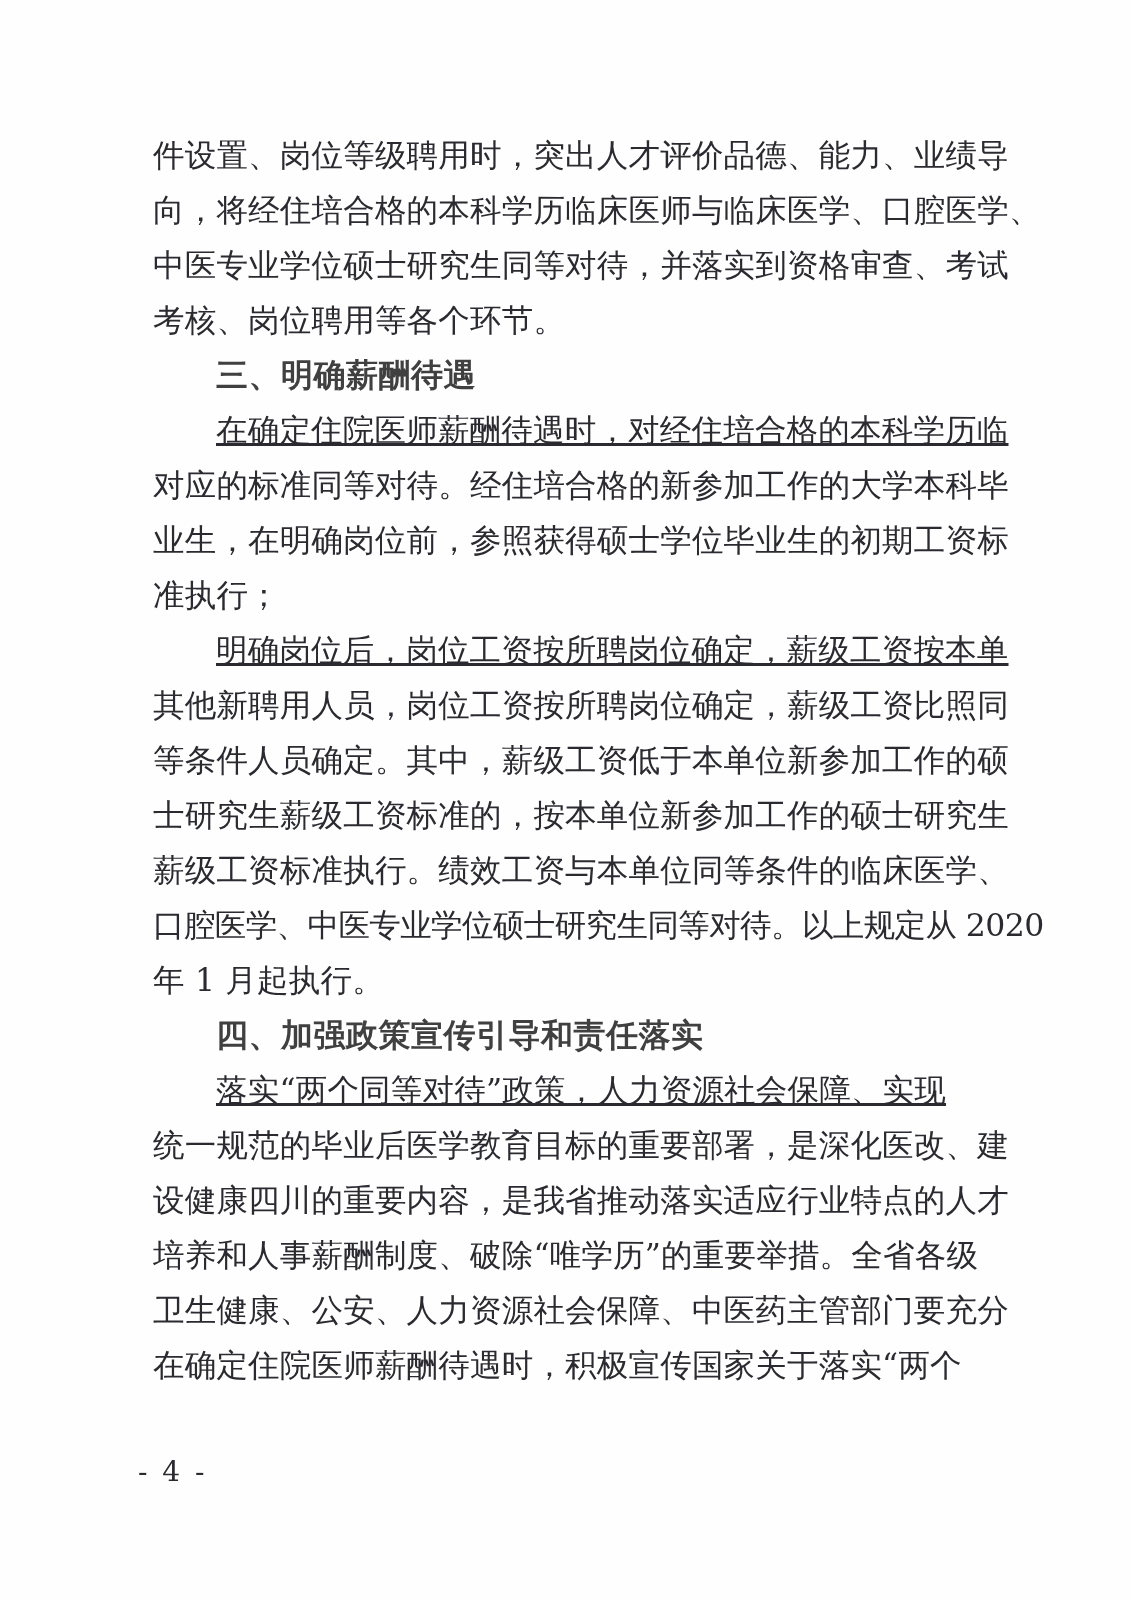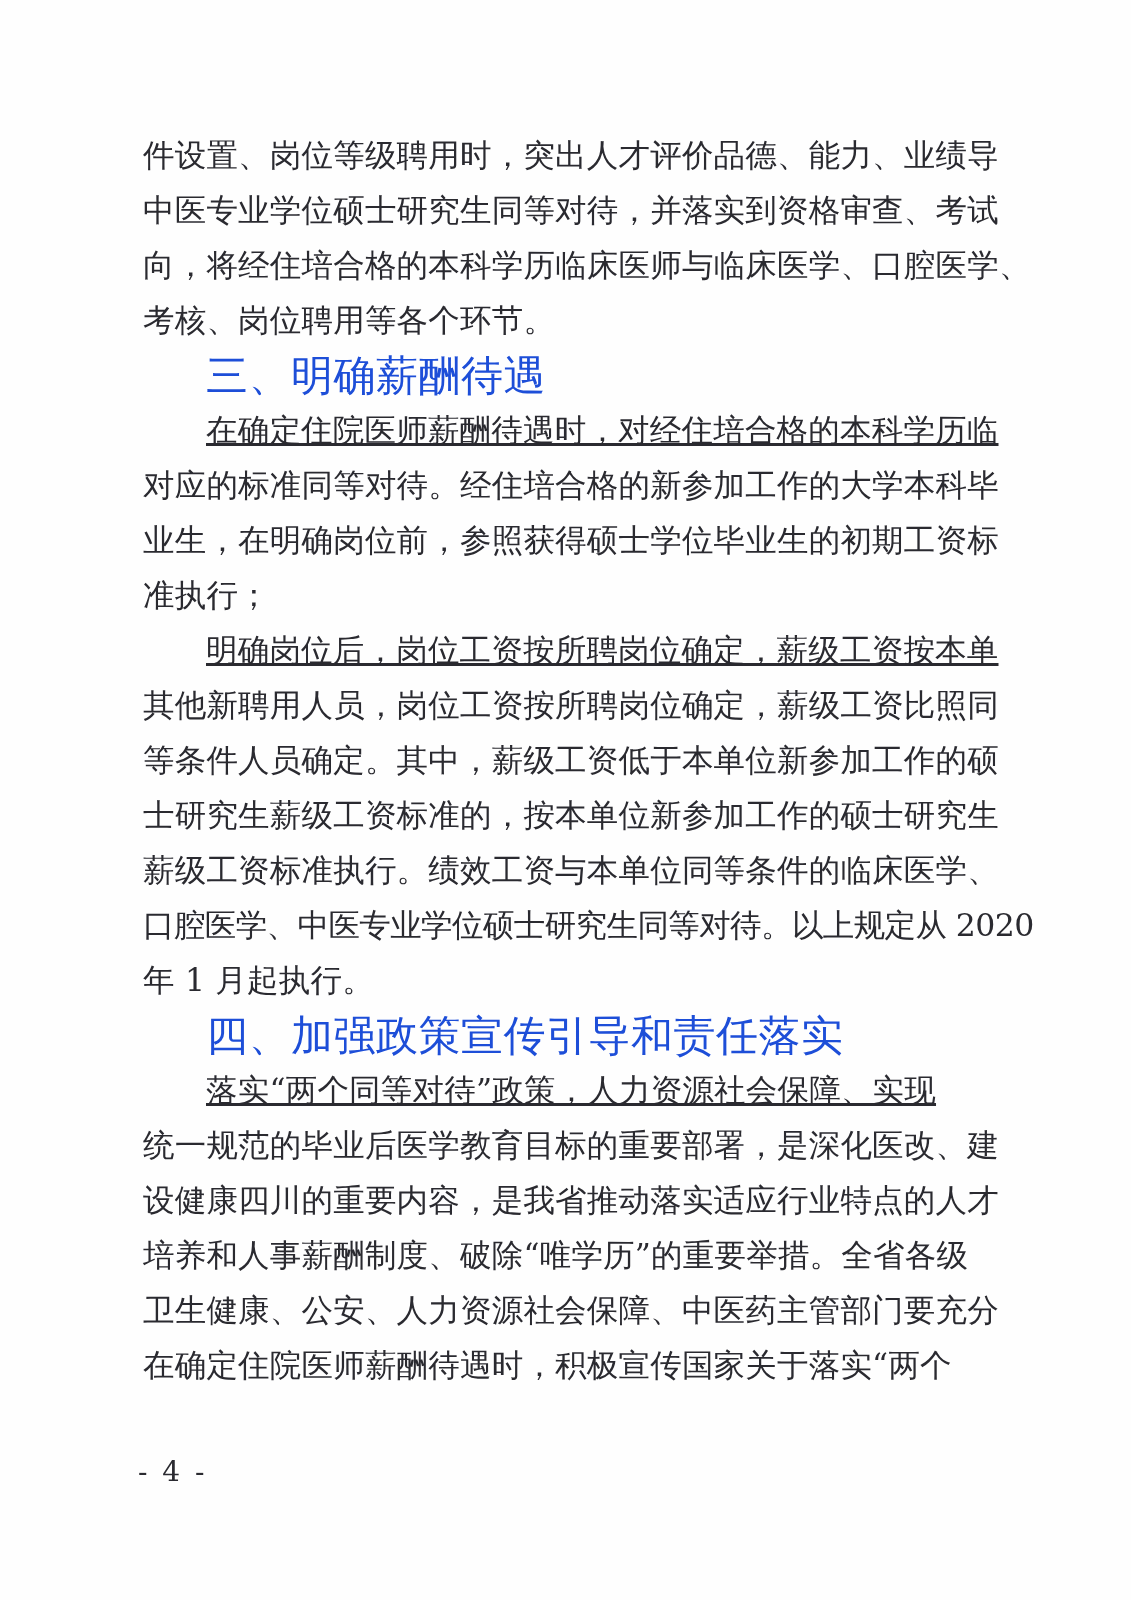--- a/index.html
+++ b/index.html
@@ -18,21 +18,21 @@
   .page {
     position: relative;
     width: 1131px;
     height: 1600px;
     background: #fefefe;
     box-sizing: border-box;
   }
 
   .content {
     position: absolute;
-    left: 143px;
+    left: 153px;
     top: 128px;
     width: 824px;
   }
 
   
   .line {
     font-family: "DejaVu Serif", "Liberation Serif", serif;
     font-size: 31.5px;
     line-height: 55px;
     height: 55px;
@@ -49,25 +49,25 @@
   }
 
   
   .line.condensed {
     letter-spacing: -0.6px;
   }
 
   
   .heading {
     font-family: "DejaVu Sans", "Liberation Sans", sans-serif;
-    font-size: 42px;
+    font-size: 32px;
     line-height: 55px;
     height: 55px;
-    font-weight: 400;
-    color: #1d4ed8;
+    font-weight: 700;
+    color: #404040;
     padding-left: 63px;
     white-space: nowrap;
     letter-spacing: 0.5px;
   }
 
   .page-number {
     position: absolute;
     left: 138px;
     top: 1455px;
     font-family: "DejaVu Serif", "Liberation Serif", serif;
@@ -79,22 +79,22 @@
 </style>
 </head>
 <body>
 
 <div class="page">
 
   <div class="content">
 
     <div>
       <div class="line">件设置、岗位等级聘用时，突出人才评价品德、能力、业绩导</div>
+      <div class="line">向，将经住培合格的本科学历临床医师与临床医学、口腔医学、</div>
       <div class="line">中医专业学位硕士研究生同等对待，并落实到资格审查、考试</div>
-      <div class="line">向，将经住培合格的本科学历临床医师与临床医学、口腔医学、</div>
       <div class="line">考核、岗位聘用等各个环节。</div>
     </div>
 
     <div class="heading">三、明确薪酬待遇</div>
 
     <div>
       <div class="line indent">在确定住院医师薪酬待遇时，对经住培合格的本科学历临</div>
       <div class="line">对应的标准同等对待。经住培合格的新参加工作的大学本科毕</div>
       <div class="line">业生，在明确岗位前，参照获得硕士学位毕业生的初期工资标</div>
       <div class="line">准执行；</div>

